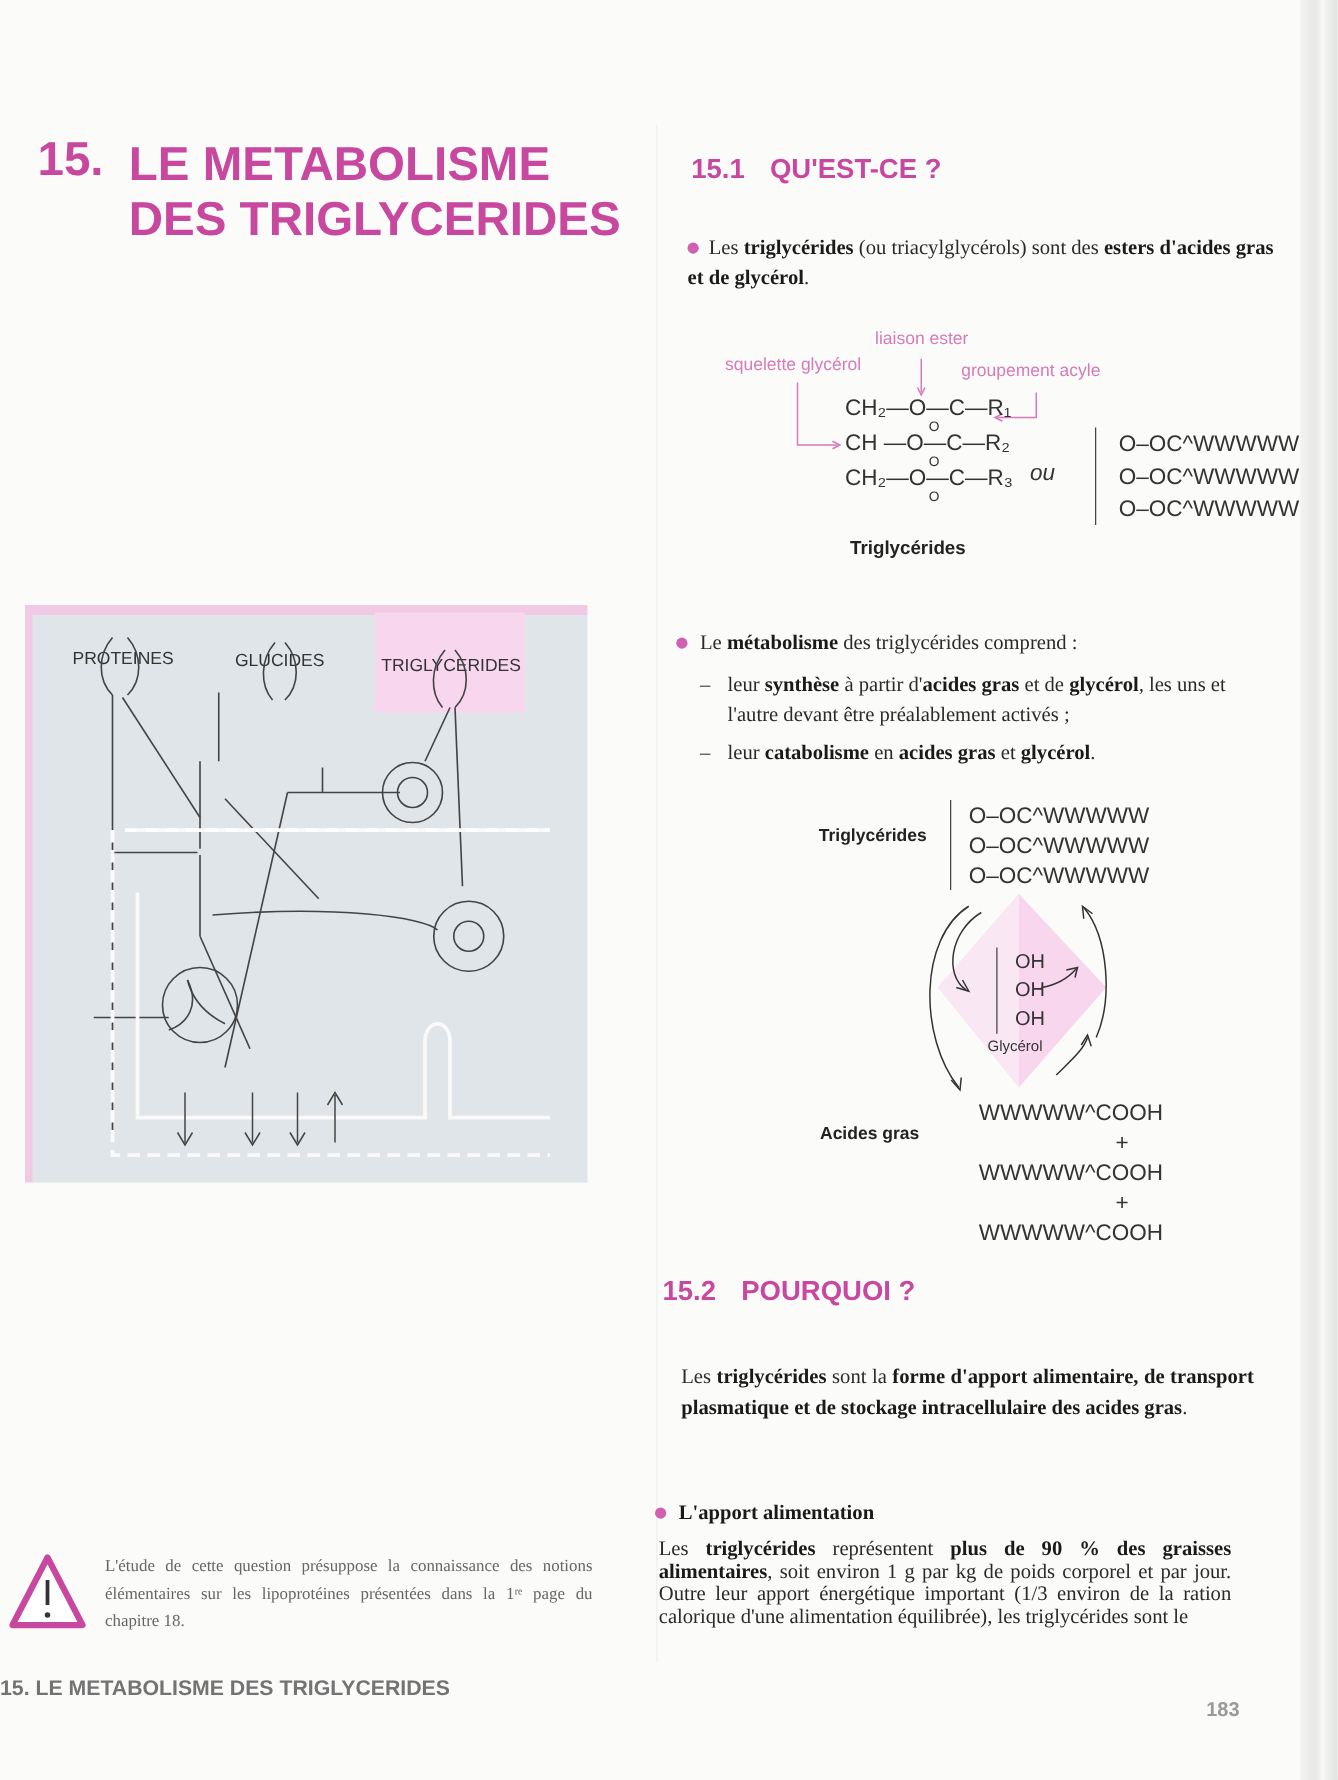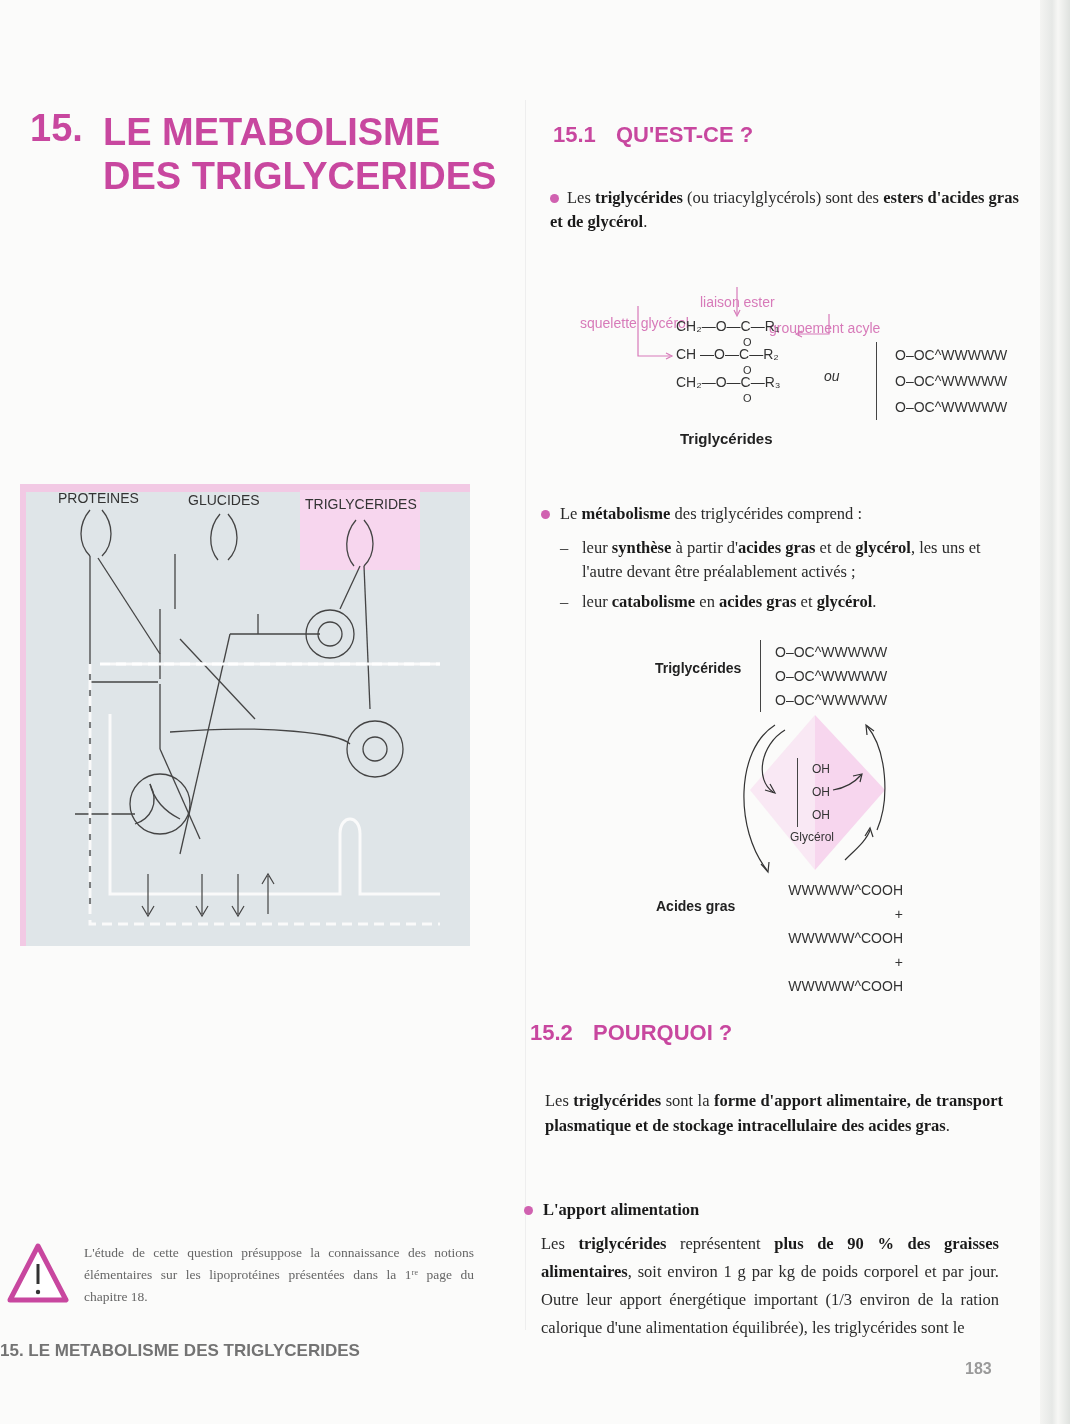--- a/index.html
+++ b/index.html
@@ -1,30 +1,30 @@
 <!DOCTYPE html>
 <html><head>
 <meta charset="utf-8">
 <style>
   html, body { margin:0; padding:0; }
   body { width:1070px; height:1424px; background:#fbfbfa; position:relative; overflow:hidden;
          font-family:"Liberation Serif", serif; color:#222; }
   .sans { font-family:"Liberation Sans", sans-serif; }
   .abs { position:absolute; }
-  .pink { color:#c8479f;margin-top:32px; }
+  .pink { color:#c8479f; }
   .h1 { font-family:"Liberation Sans", sans-serif; font-weight:bold; color:#c8479f; font-size:38px; line-height:44px; }
   .h2 { font-family:"Liberation Sans", sans-serif; font-weight:bold; color:#c8479f; font-size:22px; }
   .p { font-size:16.5px; line-height:24px; color:#2a2a2a; }
   .bullet { display:inline-block; width:9px; height:9px; border-radius:50%; background:#d061b0; }
-  .chem { font-family:"Liberation Sans", sans-serif; font-size:14px; color:#333; }
+  .chem { font-family:"Liberation Sans", sans-serif; font-size:18px; color:#333; }
   .gutter { position:absolute; left:1040px; top:0; width:30px; height:1424px;
             background:linear-gradient(90deg,#f4f4f2,#e6e8e6 40%,#f7f7f5 60%,#dfe2df); }
   .divider { position:absolute; left:525px; top:100px; width:1px; height:1230px; background:#eee; }
   .fig { position:absolute; left:20px; top:484px; width:450px; height:462px; background:#dfe5e8; overflow:hidden; }
-  .fig-lbl { position:absolute; font-family:"Liberation Sans", sans-serif; font-size:14px; color:#333; }
+  .fig-lbl { position:absolute; font-family:"Liberation Sans", sans-serif; font-size:14px; color:#333;margin-top:28px; }
   .footer { position:absolute; left:0; top:1341px; font-family:"Liberation Sans", sans-serif; font-weight:bold; font-size:17px; color:#737373; }
   .pagenum { position:absolute; left:965px; top:1360px; font-family:"Liberation Sans", sans-serif; font-weight:bold; font-size:16px; color:#9a9a9a; }
   b { font-weight:bold; color:#1a1a1a; }
 </style>
 </head>
 <body>
 
 <div class="gutter"></div>
 <div class="divider"></div>
 
@@ -163,21 +163,21 @@
       <path d="M222 200 C235 170 232 120 212 96"></path>
         <path d="M212 105 L211 95 L219 101"></path>
     </g>
   </svg>
   <div class="abs sans" style="left:0; top:30px; font-weight:bold; font-size:14px; color:#222;">Triglycérides</div>
   <div class="abs chem" style="left:105px; top:10px; line-height:24px; border-left:1.3px solid #444; padding-left:14px;">
     <div>O–OC^WWWWW</div>
       <div>O–OC^WWWWW</div>
       <div>O–OC^WWWWW</div>
   </div>
-  <div class="abs chem" style="left:142px; top:128px; line-height:23px; border-left:1.3px solid #444; padding-left:14px; font-size:12px;">
+  <div class="abs chem" style="left:142px; top:128px; line-height:23px; border-left:1.3px solid #444; padding-left:14px; font-size:16px;">
     <div>OH</div>
       <div>OH</div>
       <div>OH</div>
   </div>
   <div class="abs chem" style="left:135px; top:200px; font-size:12px;">Glycérol</div>
   <div class="abs sans" style="left:1px; top:268px; font-weight:bold; font-size:14px; color:#222;">Acides gras</div>
   <div class="abs chem" style="left:100px; top:248px; line-height:24px; text-align:right; width:120px;margin-left:28px;">
     <div>WWWWW^COOH</div>
       <div>+ WWWWW^COOH</div>
       <div>+ WWWWW^COOH</div>
@@ -187,15 +187,15 @@
 <div class="abs h2" style="left:530px; top:1020px;">
   <span>15.2</span>
   <span style="margin-left:14px;">POURQUOI ?</span>
 </div>
 <div class="abs p" style="left:545px; top:1088px; width:458px; text-align:justify; line-height:25px;">
   <span>Les </span><b>triglycérides</b><span> sont la </span><b>forme d'apport alimentaire, de transport plasmatique et de stockage intracellulaire des acides gras</b><span>.</span>
 </div>
 <div class="abs p" style="left:524px; top:1198px;">
   <span class="bullet" style="margin-right:10px;"></span><b>L'apport alimentation</b>
 </div>
-<div class="abs p" style="left:541px; top:1230px; width:458px; text-align:justify; line-height:28px;">
+<div class="abs p" style="left:527px; top:1230px; width:458px; text-align:justify; line-height:18px;">
   <span>Les </span><b>triglycérides</b><span> représentent </span><b>plus de 90 % des graisses alimentaires</b><span>, soit environ 1 g par kg de poids corporel et par jour. Outre leur apport énergétique important (1/3 environ de la ration calorique d'une alimentation équilibrée), les triglycérides sont le</span>
 </div>
 
 </body></html>

